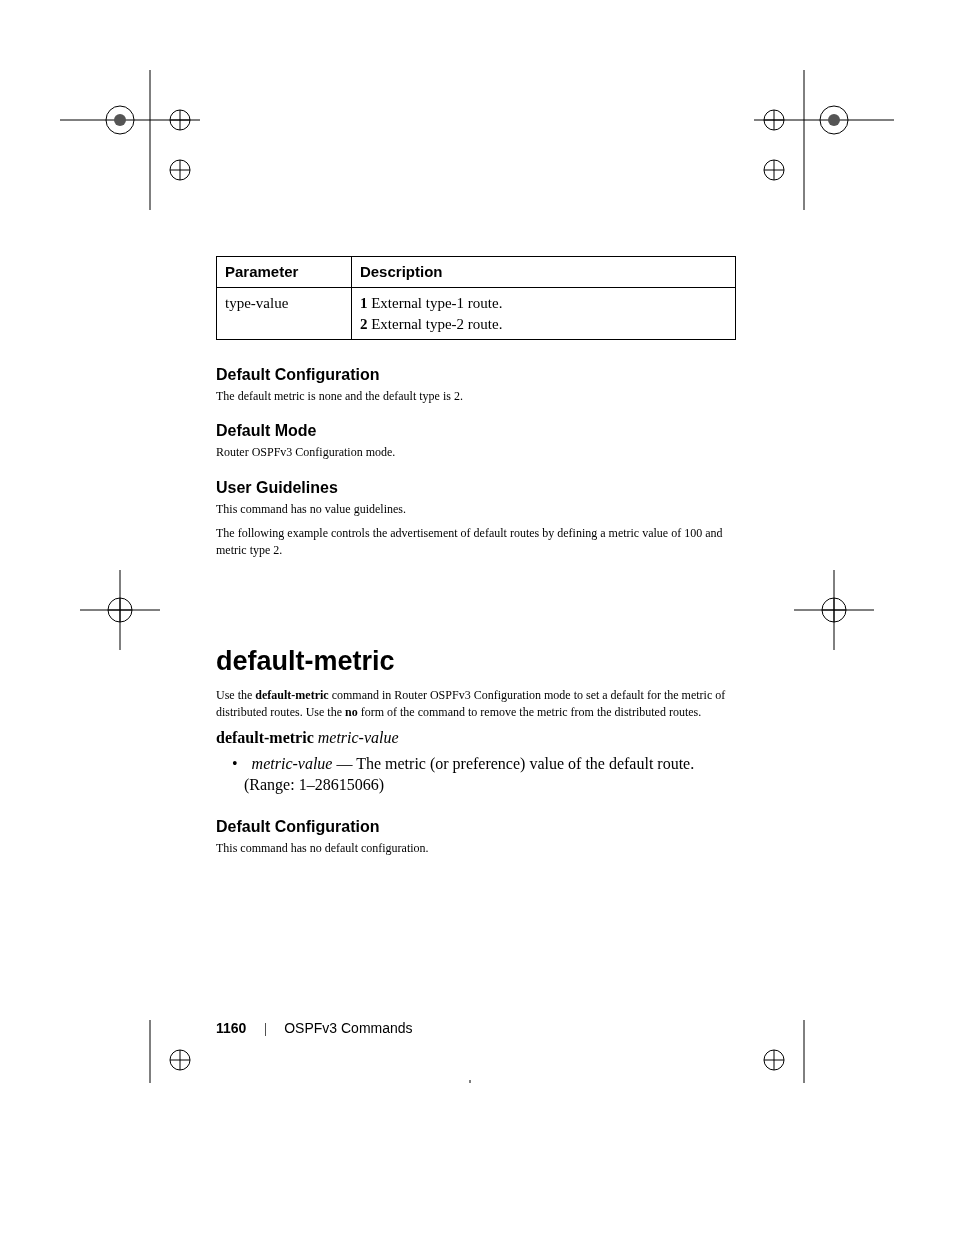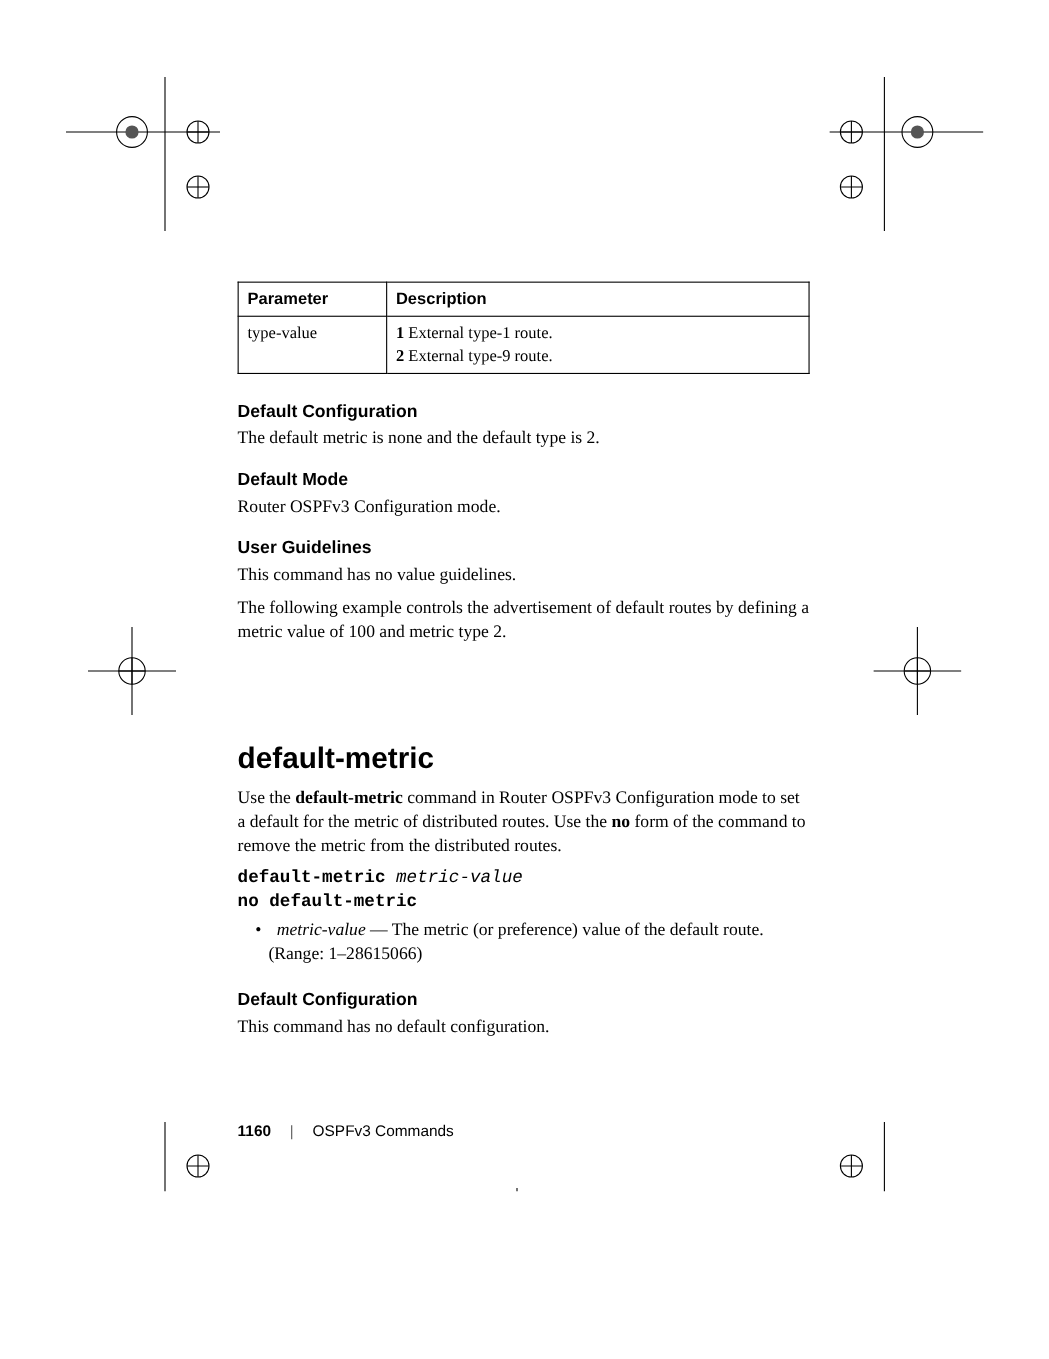--- a/index.html
+++ b/index.html
@@ -3,23 +3,23 @@
 <meta charset="utf-8">
 <style>
 html,body{margin:0;padding:0;background:#fff;}
 .page{width:954px;height:1083px;position:relative;font-family:Georgia,'Times New Roman',serif;color:#000;}
 .content{position:absolute;left:216px;top:256px;width:520px;}
 table.param{border-collapse:collapse;width:100%;margin-bottom:26px;}
 table.param th,table.param td{border:1px solid #000;text-align:left;vertical-align:top;padding:5px 8px;font-size:15px;line-height:1.35;}
 table.param th{font-weight:bold;font-family:Helvetica,Arial,sans-serif;}
 table.param td.desc b{font-weight:bold;}
 .sec-head{font-family:Helvetica,Arial,sans-serif;font-weight:bold;font-size:16px;margin:18px 0 4px 0;}
-.body-text{font-size:16px;line-height:1.38;margin:0 0 8px 0;}
+.body-text{font-size:12px;line-height:1.38;margin:0 0 8px 0;}
 .cmd-title{font-family:Helvetica,Arial,sans-serif;font-weight:bold;font-size:27px;margin-top:88px;margin-bottom:10px;}
-.syntax-line{font-size:16px;margin:4px 0;font-family:Liberation Mono, monospace;}
+.syntax-line{font-size:16px;margin:4px 0;}
 .syntax-line b{font-weight:bold;}
 .syntax-line i, .body-text i{font-style:italic;}
 .bullet{padding-left:28px;text-indent:-12px;font-size:16px;line-height:1.35;margin-top:6px;}
 .bullet::before{content:"\2022";padding-right:10px;}
 .footer{position:absolute;left:216px;top:1020px;font-size:14px;}
 .footer .pg{font-family:Helvetica,Arial,sans-serif;font-weight:bold;}
 .footer .sep{padding:0 14px;color:#000;}
 .footer .chap{font-family:Helvetica,Arial,sans-serif;}
 
 .cm{position:absolute;pointer-events:none;}
@@ -121,21 +121,21 @@
         <tr>
           <th style="width:26%;">Parameter</th>
           <th>Description</th>
         </tr>
       </thead>
       <tbody>
         <tr>
           <td>type-value</td>
           <td class="desc">
             <b>1</b><span> External type-1 route.</span><br>
-            <b>2</b><span> External type-9 route.</span>
+            <b>2</b><span> External type-2 route.</span>
           </td>
         </tr>
       </tbody>
     </table>
 
     <div class="sec-head">Default Configuration</div>
     <p class="body-text">The default metric is none and the default type is 2.</p>
 
     <div class="sec-head">Default Mode</div>
     <p class="body-text">Router OSPFv3 Configuration mode.</p>
@@ -146,23 +146,20 @@
     <p class="body-text">The following example controls the advertisement of default routes by defining a metric value of 100 and metric type 2.</p>
 
     <div class="cmd-title">default-metric</div>
     <p class="body-text">
       <span>Use the </span><b>default-metric</b><span> command in Router OSPFv3 Configuration mode to set a default for the metric of distributed routes. Use the </span><b>no</b><span> form of the command to remove the metric from the distributed routes.</span>
     </p>
 
     <div class="syntax-line">
       <b>default-metric </b><i>metric-value</i>
     </div>
-    <div class="syntax-line">
-      <b>no default-metric</b>
-    </div>
     <div class="bullet">
       <i>metric-value</i><span> — The metric (or preference) value of the default route. (Range: 1–28615066)</span>
     </div>
 
     <div class="sec-head" style="margin-top:22px;">Default Configuration</div>
     <p class="body-text">This command has no default configuration.</p>
 
   </div>
 
   <div class="footer">

